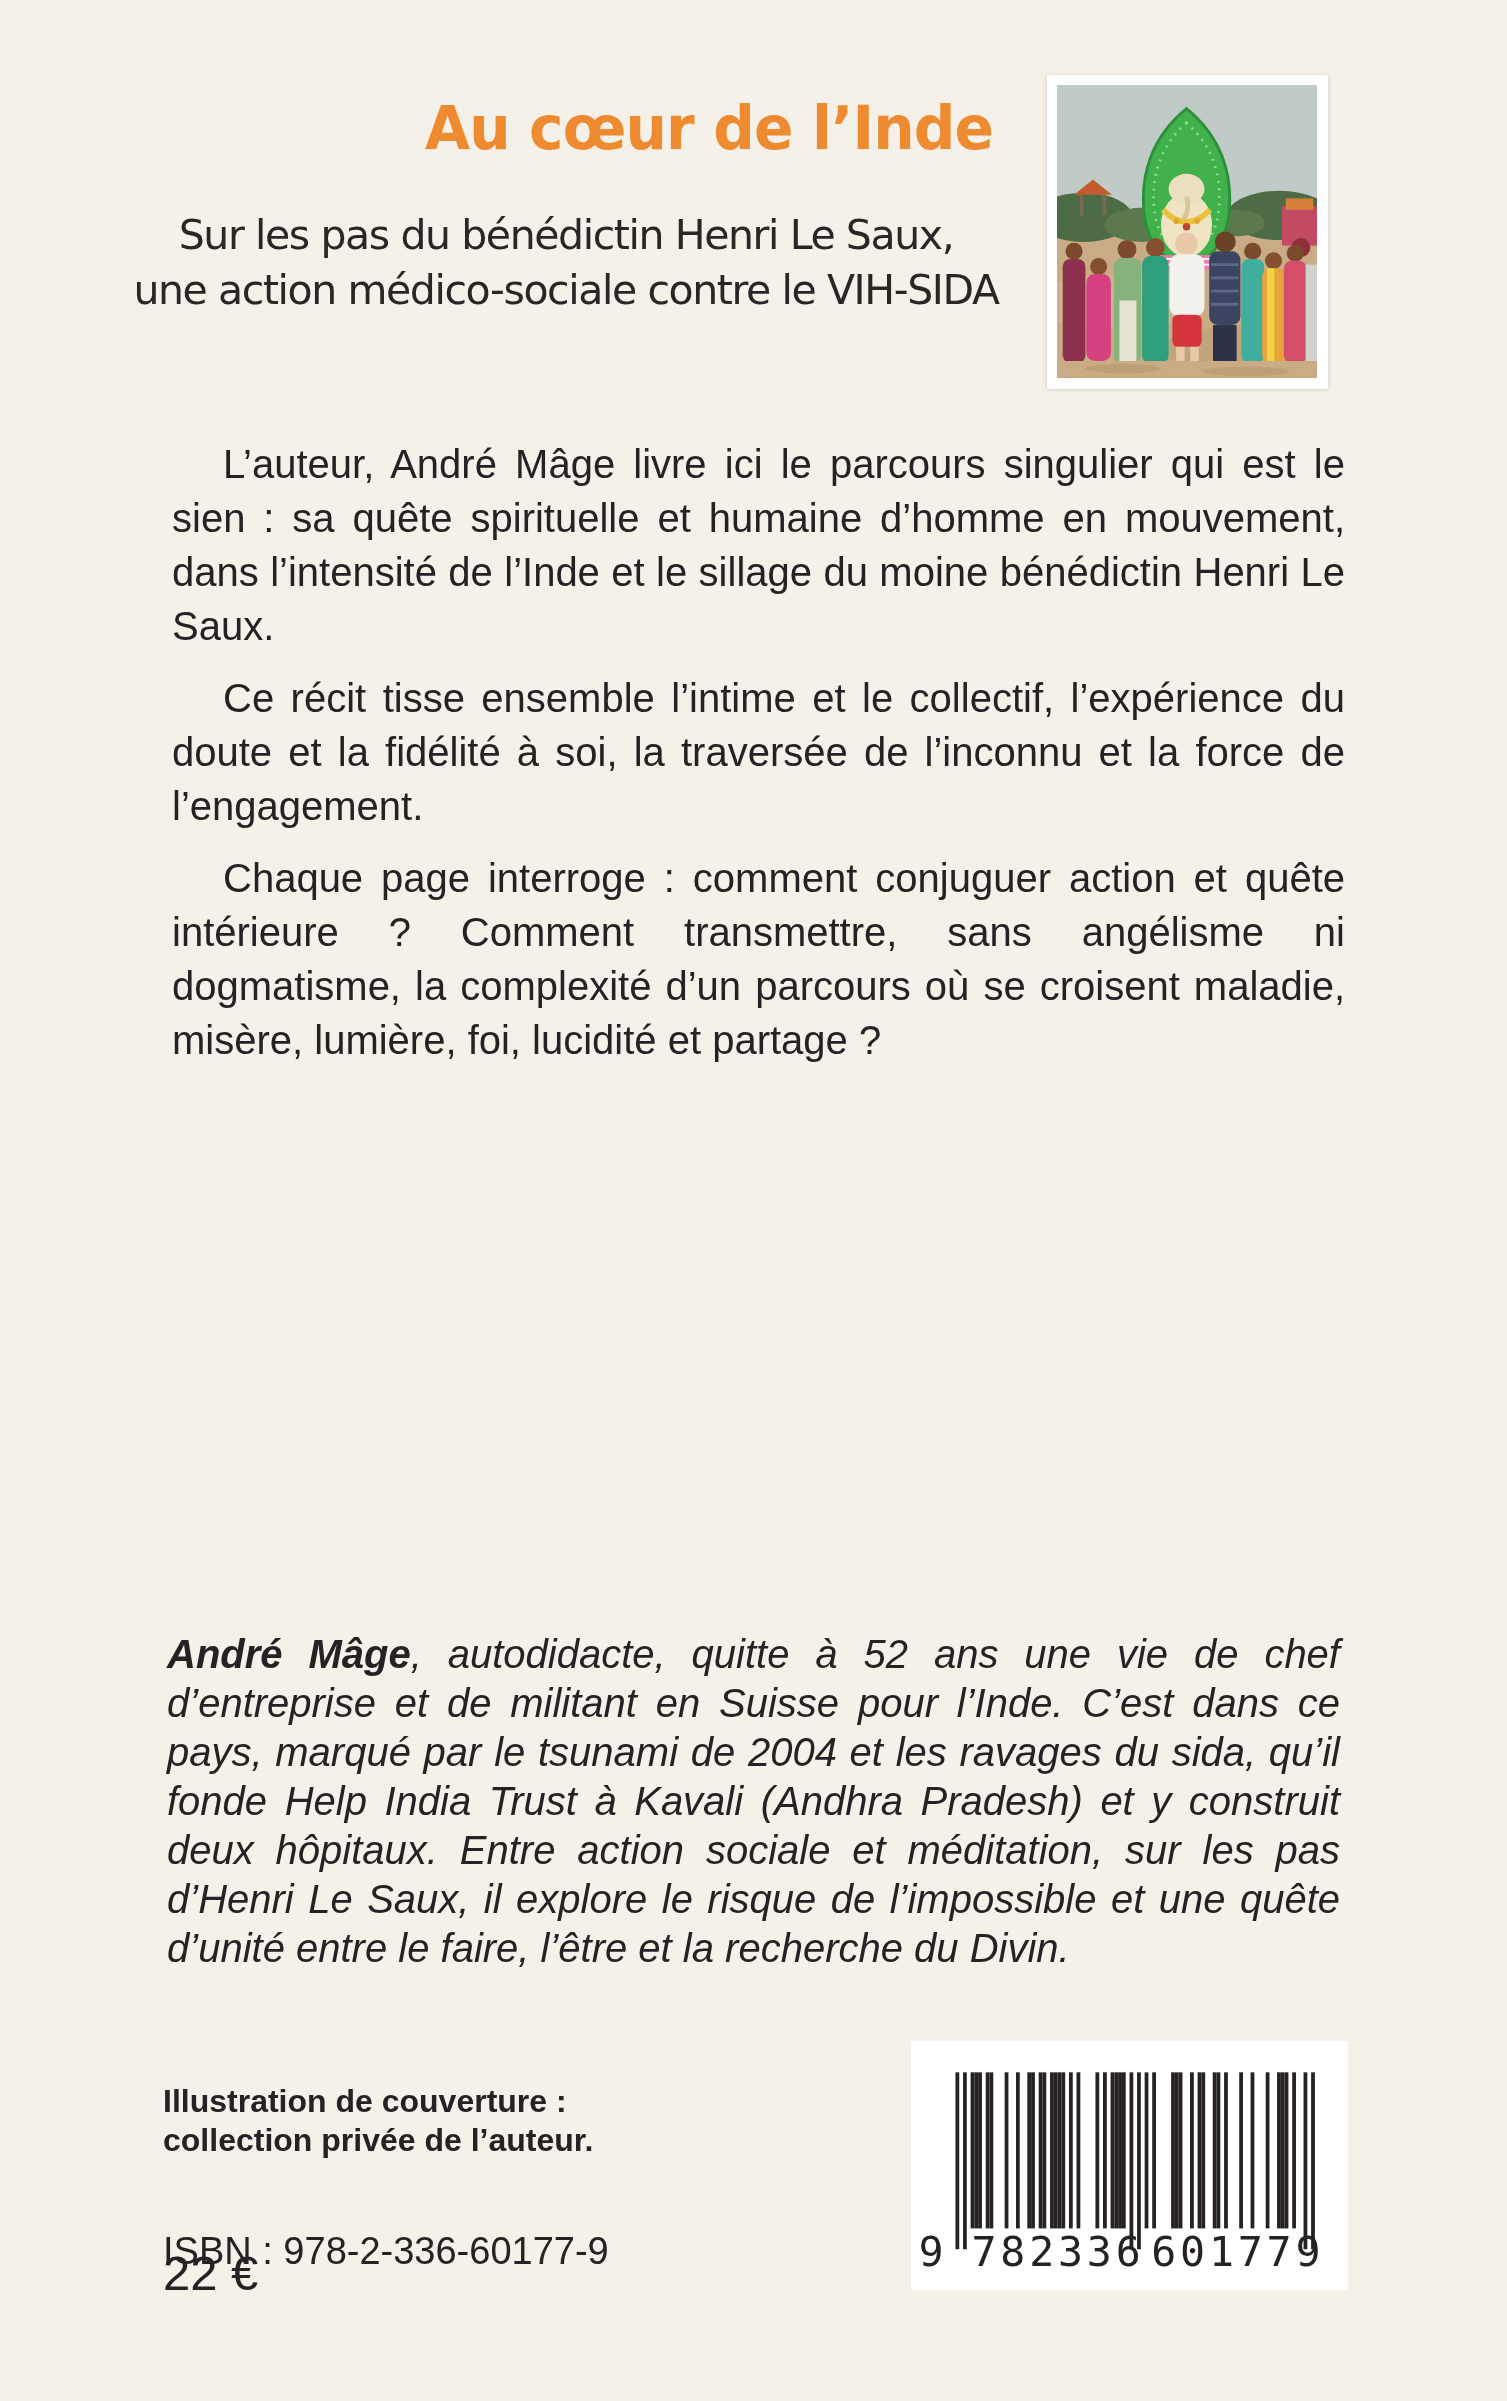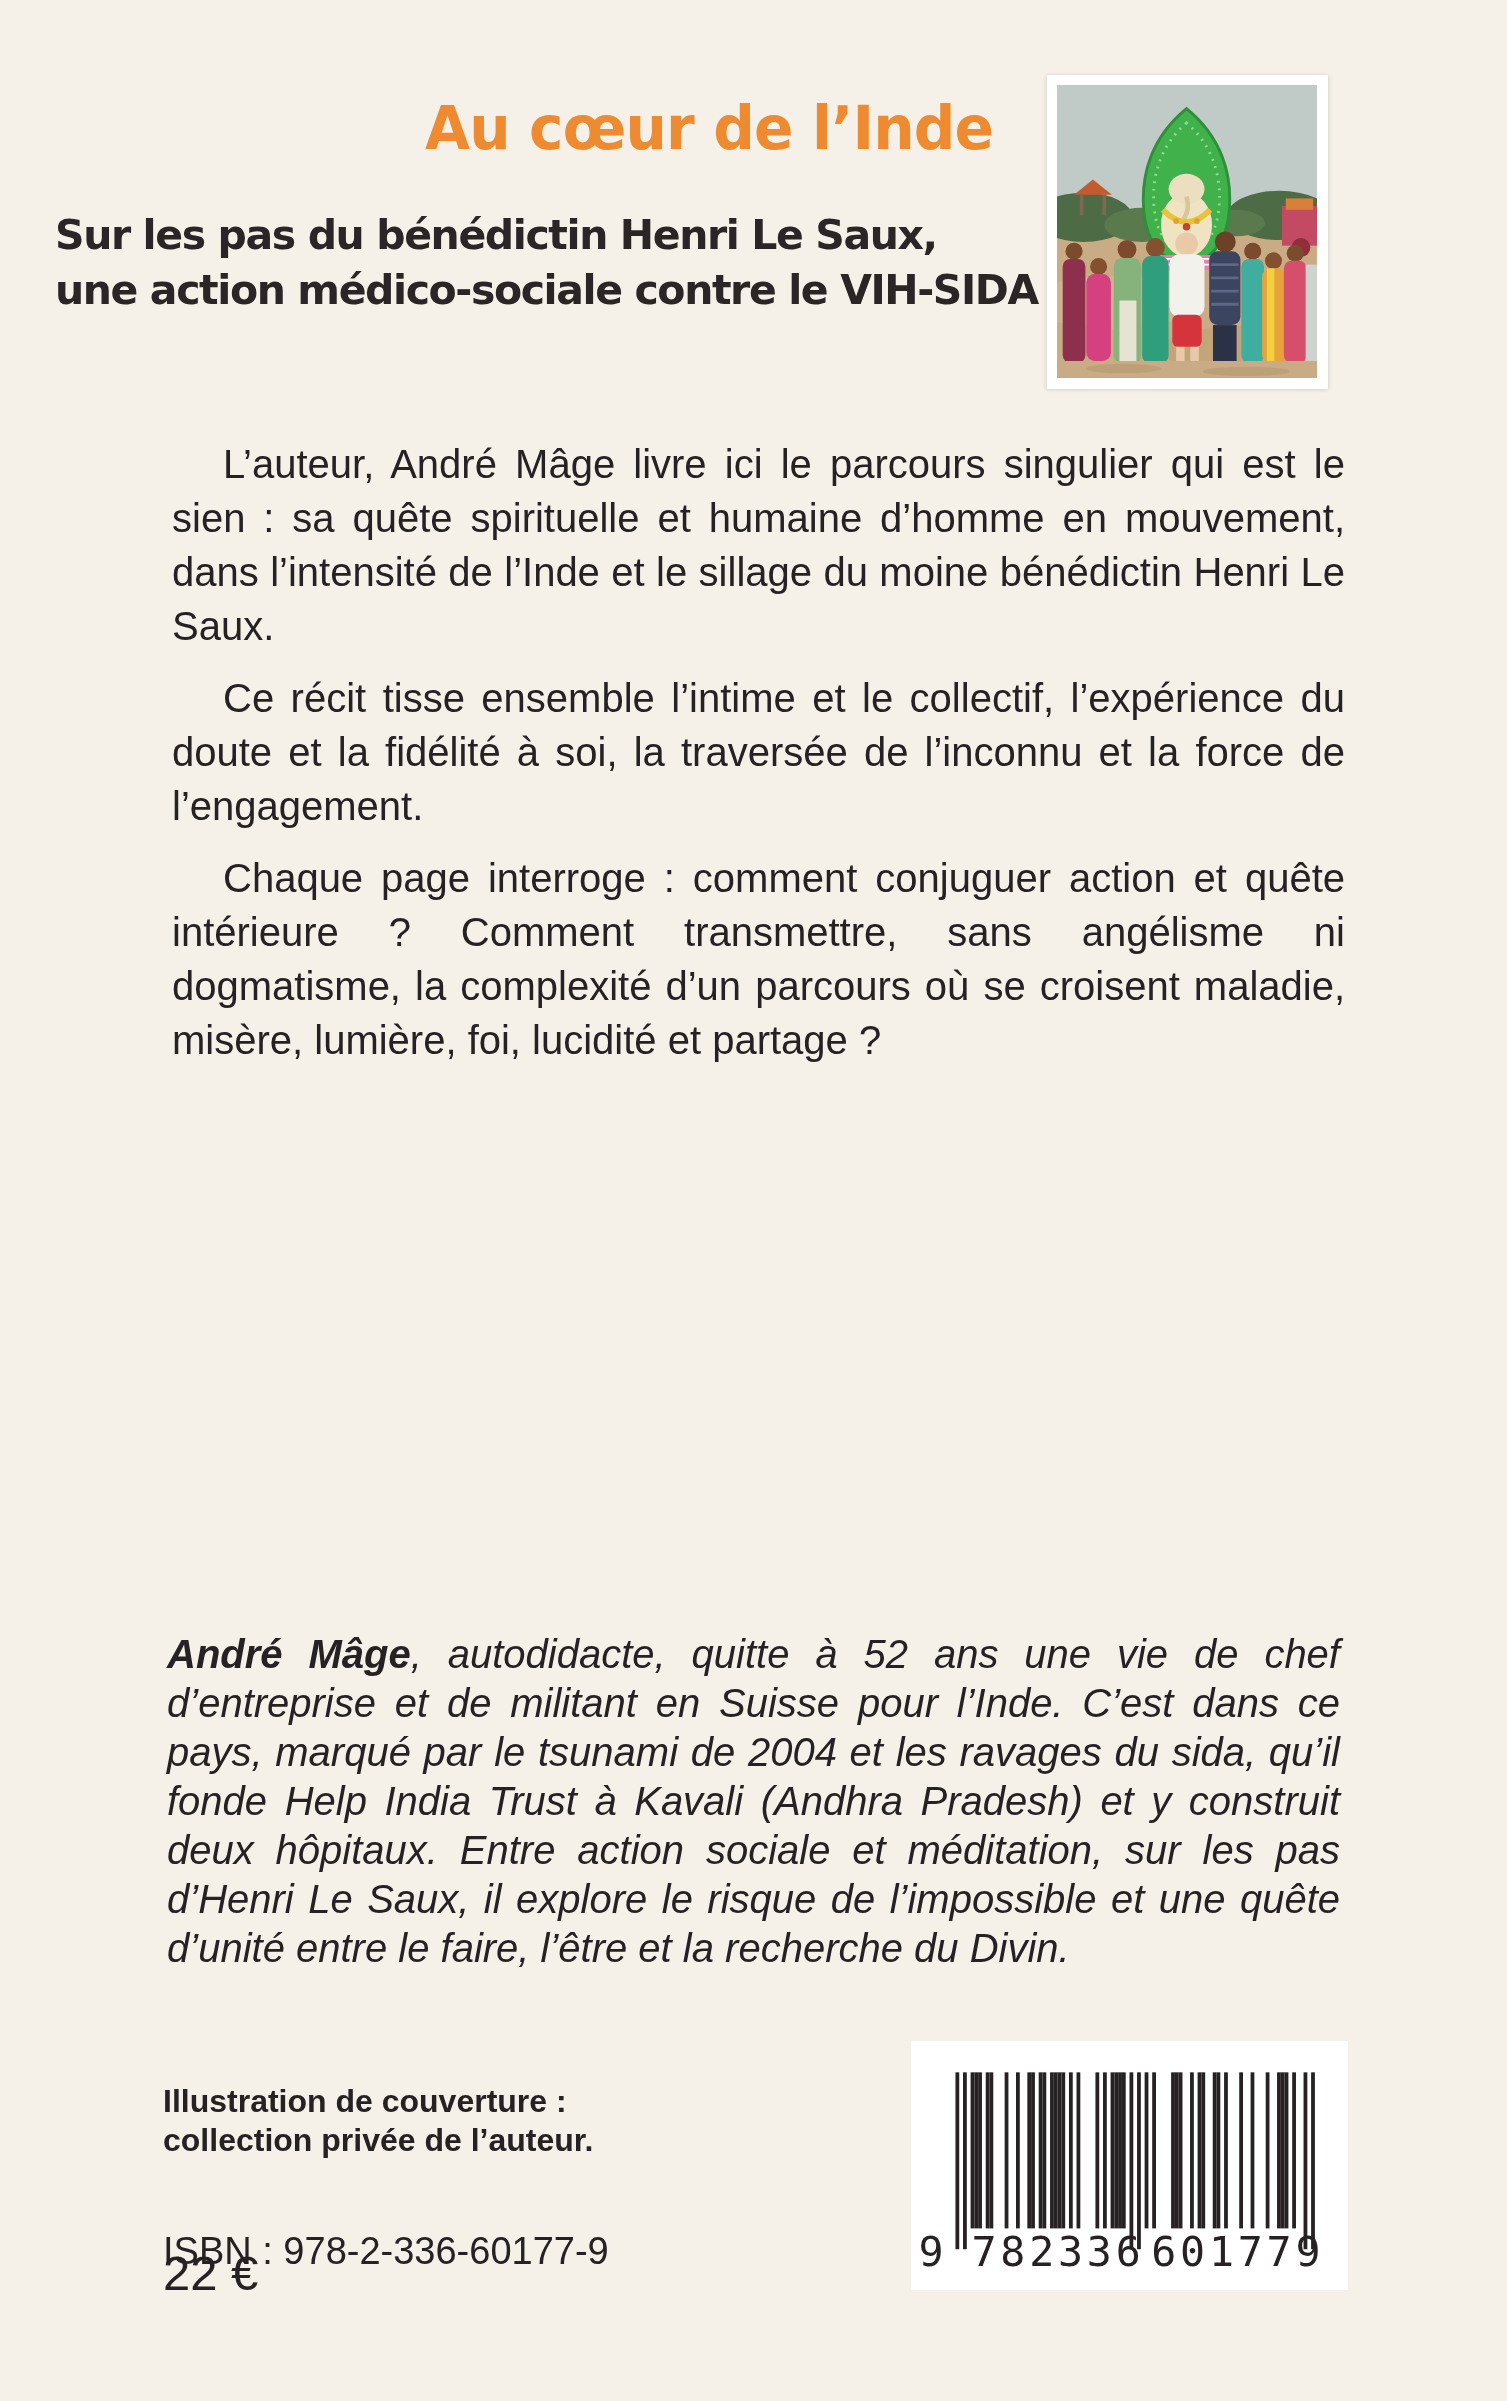--- a/index.html
+++ b/index.html
@@ -13,23 +13,23 @@
   }
   .title{
     position:absolute;left:425px;top:93px;
     font-family:"DejaVu Sans",sans-serif;
     font-weight:bold;font-size:60px;
     color:#ee8b30;white-space:nowrap;letter-spacing:-0.9px;
     transform:scaleX(0.97);transform-origin:left top;
   }
   .subtitle{
     position:absolute;left:55px;top:208px;width:1022px;
-    text-align:left;
+    text-align:center;
     font-family:"DejaVu Sans",sans-serif;
-    font-weight:bold;font-size:41px;line-height:55px;
+    font-weight:normal;font-size:41px;line-height:55px;
     color:#2b2526;letter-spacing:-1.4px;
   }
   .photo-frame{
     position:absolute;left:1047px;top:75px;
     background:#ffffff;padding:10.4px;
     box-shadow:0 0.9px 4.7px rgba(0,0,0,0.18);
   }
   .photo-frame svg{display:block;}
   .synopsis{
     position:absolute;left:172px;top:437px;width:1173px;

